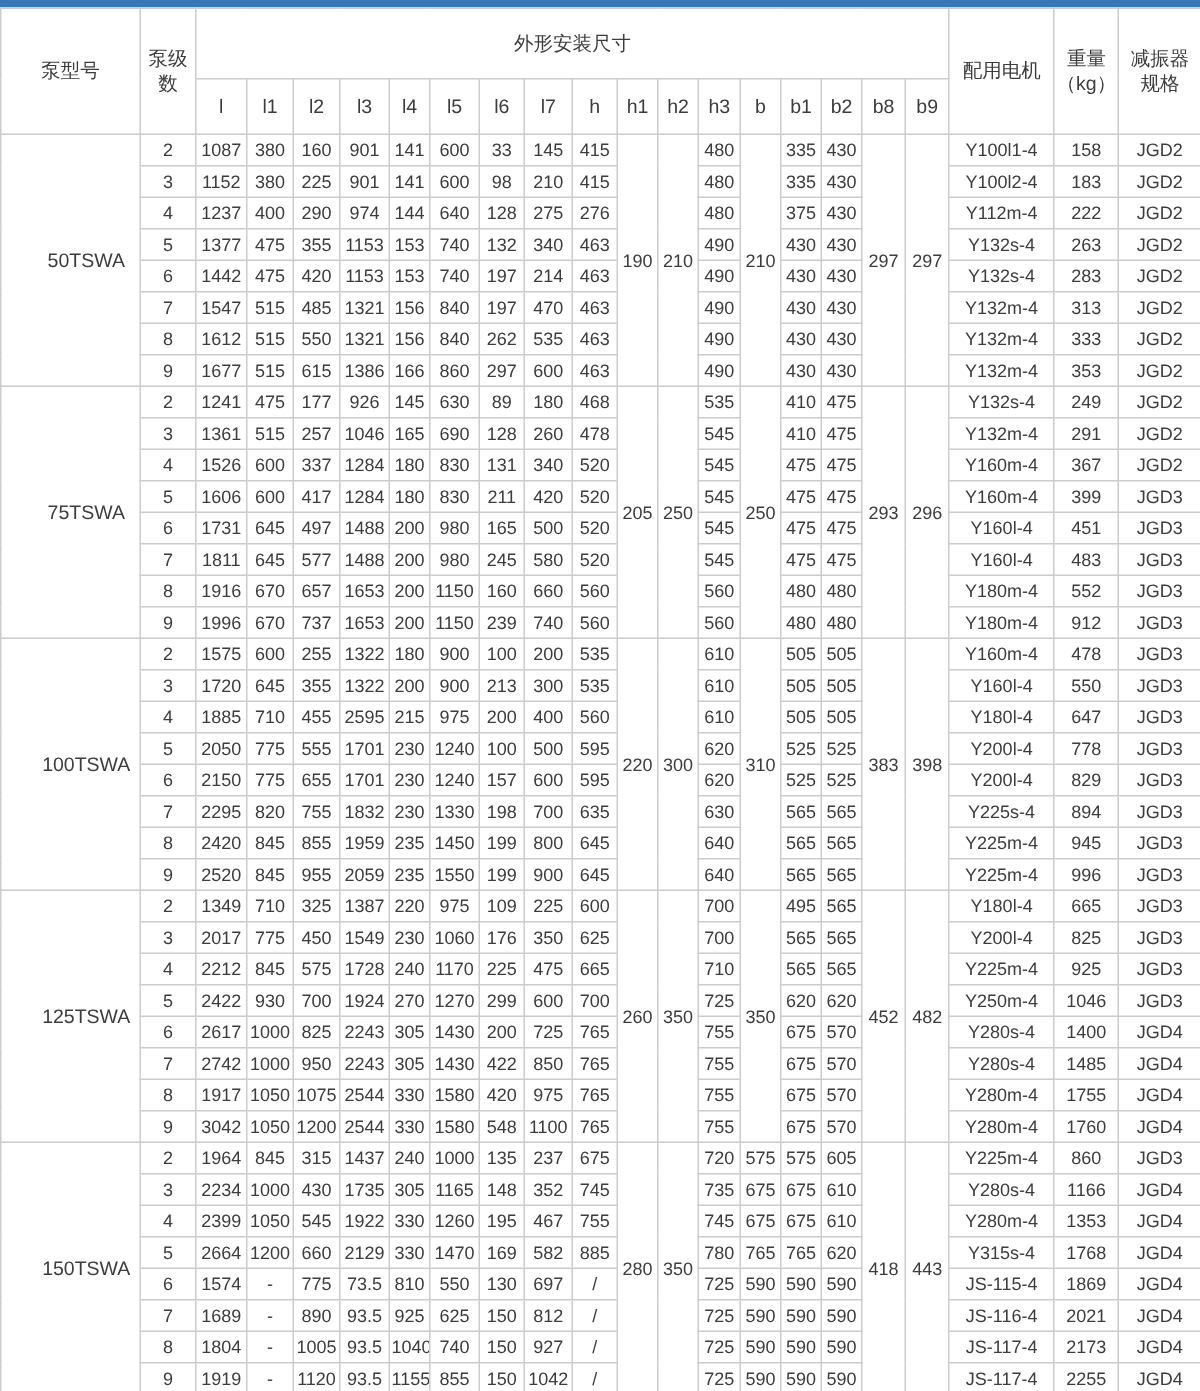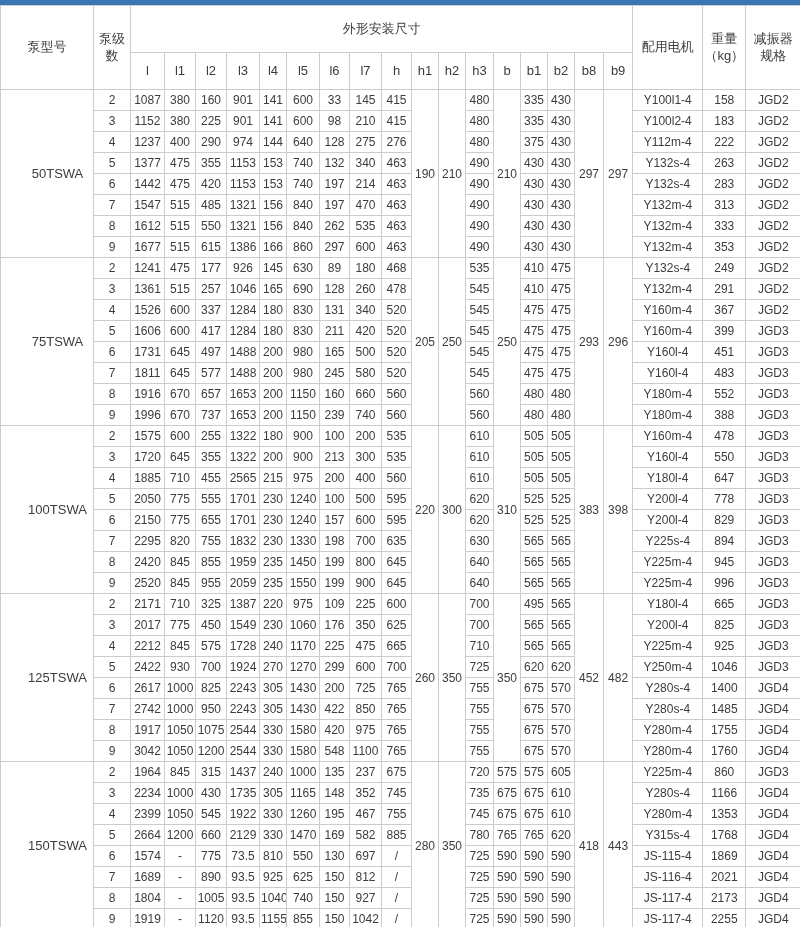--- a/index.html
+++ b/index.html
@@ -370,21 +370,21 @@
         <td>1653</td>
         <td>200</td>
         <td>1150</td>
         <td>239</td>
         <td>740</td>
         <td>560</td>
         <td>560</td>
         <td>480</td>
         <td>480</td>
         <td>Y180m-4</td>
-        <td>388</td>
+        <td>912</td>
         <td>JGD3</td>
       </tr>
       <tr>
         <td rowspan="8" class="model">100TSWA</td>
         <td>2</td>
         <td>1575</td>
         <td>600</td>
         <td>255</td>
         <td>1322</td>
         <td>180</td>
@@ -420,21 +420,21 @@
         <td>505</td>
         <td>Y160l-4</td>
         <td>550</td>
         <td>JGD3</td>
       </tr>
       <tr>
         <td>4</td>
         <td>1885</td>
         <td>710</td>
         <td>455</td>
-        <td>2565</td>
+        <td>2595</td>
         <td>215</td>
         <td>975</td>
         <td>200</td>
         <td>400</td>
         <td>560</td>
         <td>610</td>
         <td>505</td>
         <td>505</td>
         <td>Y180l-4</td>
         <td>647</td>
@@ -526,21 +526,21 @@
         <td>640</td>
         <td>565</td>
         <td>565</td>
         <td>Y225m-4</td>
         <td>996</td>
         <td>JGD3</td>
       </tr>
       <tr>
         <td rowspan="8" class="model">125TSWA</td>
         <td>2</td>
-        <td>2171</td>
+        <td>1349</td>
         <td>710</td>
         <td>325</td>
         <td>1387</td>
         <td>220</td>
         <td>975</td>
         <td>109</td>
         <td>225</td>
         <td>600</td>
         <td rowspan="8">260</td>
         <td rowspan="8">350</td>

